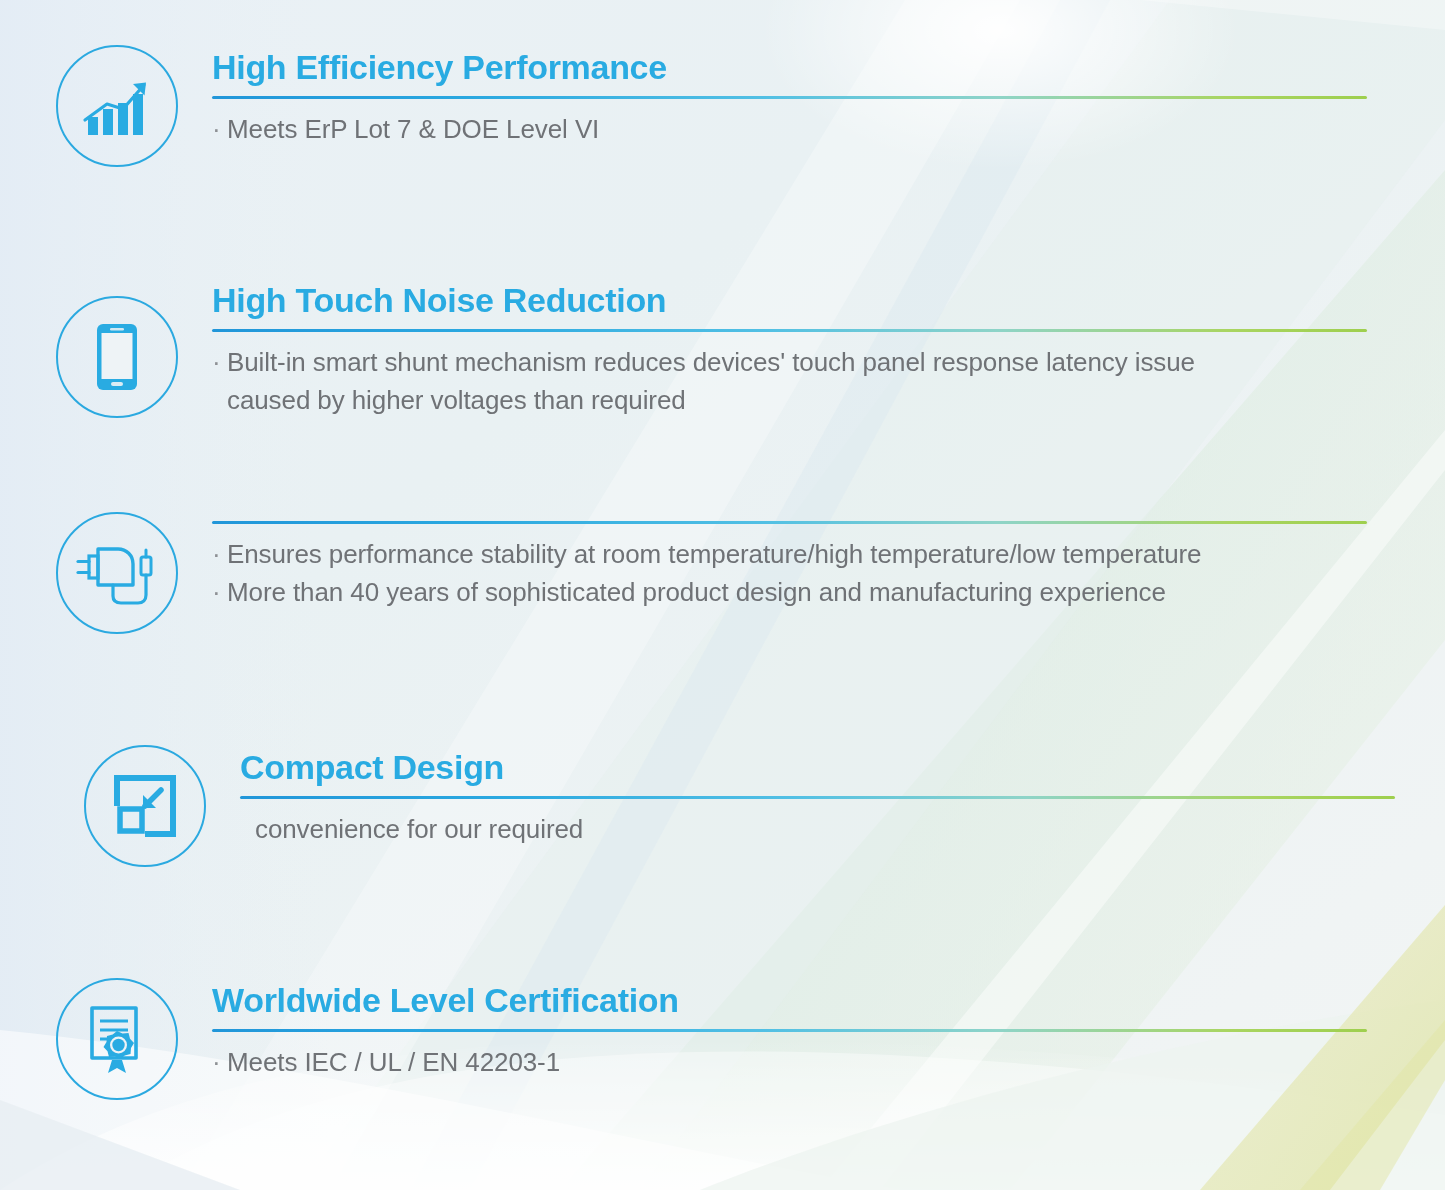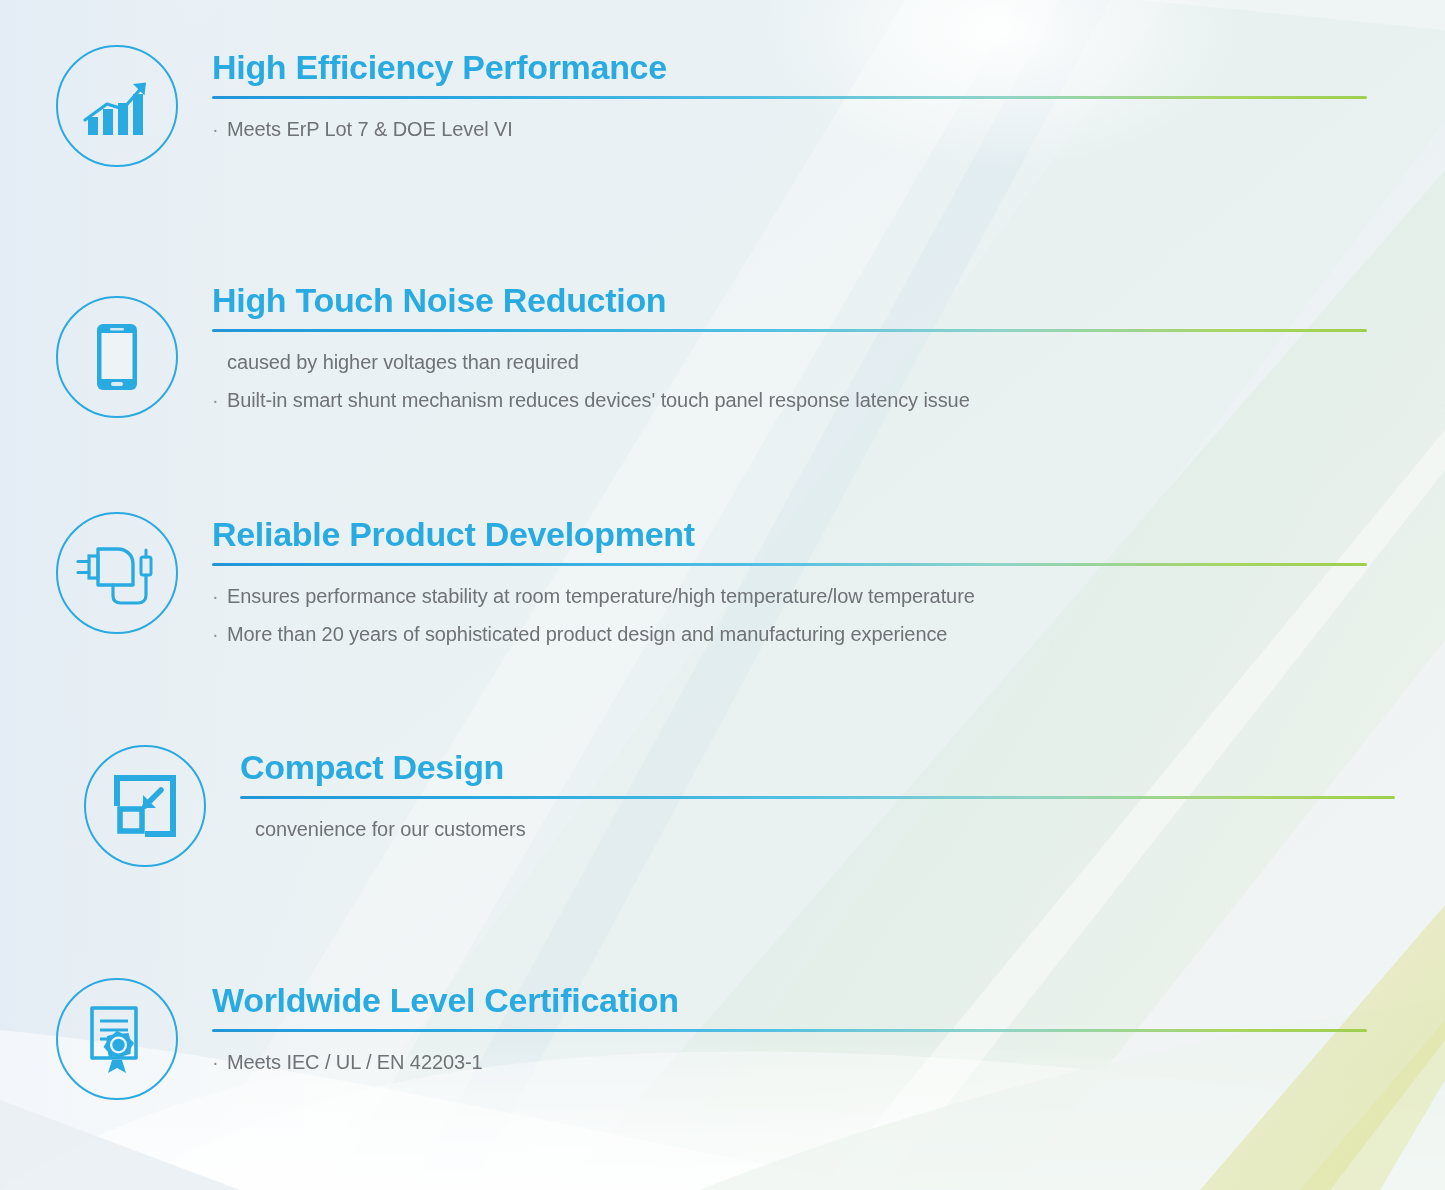--- a/index.html
+++ b/index.html
@@ -91,21 +91,21 @@
         #a9d561 88%,
         #9ecf4e 100%);
     border-radius:2px;
   }
 
   .f-lines {
     margin-top:11px;
   }
   .f-line {
     color:#6f7276;
-    font-size:20px;
+    font-size:26px;
     line-height:38px;
     letter-spacing:-0.1px;
     white-space:nowrap;
   }
   .f-line .bullet {
     display:inline-block;
     width:15px;
     color:#8d9094;
   }
   .f-line .cont {
@@ -213,24 +213,24 @@
           <rect x="15" y="6" width="14" height="2.6" rx="1.3" fill="#eef3f6" opacity="0.85"></rect>
           <rect x="16" y="60" width="12" height="4" rx="2" fill="#eef3f6" opacity="0.9"></rect>
         </svg>
       </div>
     </div>
     <div class="text-wrap">
       <div class="f-title">High Touch Noise Reduction</div>
       <div class="f-divider"></div>
       <div class="f-lines">
         <div class="f-line">
+          <span class="bullet">·</span><span>Built-in smart shunt mechanism reduces devices' touch panel response latency issue</span>
+        </div>
+        <div class="f-line">
           <span class="cont">caused by higher voltages than required</span>
-        </div>
-        <div class="f-line">
-          <span class="bullet">·</span><span>Built-in smart shunt mechanism reduces devices' touch panel response latency issue</span>
         </div>
       </div>
     </div>
   </div>
 
   <div class="feature-row" style="top:511px;">
     <div class="icon-wrap">
       <div class="icon-circle">
         <svg width="82" height="68" viewBox="0 0 82 68">
 
@@ -242,28 +242,27 @@
           <line x1="2" y1="33.5" x2="13" y2="33.5" stroke="#29abe2" stroke-width="3.2" stroke-linecap="round"></line>
 
           <path d="M37,46 L37,57 C37,62 40,64 45,64 L62,64 C67,64 70,61 70,56 L70,36" fill="none" stroke="#29abe2" stroke-width="3.2" stroke-linecap="round"></path>
 
           <rect x="65" y="18" width="10" height="18" rx="2" fill="none" stroke="#29abe2" stroke-width="3"></rect>
           <line x1="70" y1="11" x2="70" y2="18" stroke="#29abe2" stroke-width="3" stroke-linecap="round"></line>
         </svg>
       </div>
     </div>
     <div class="text-wrap">
-      <div class="f-title">Reliable Product Development</div>
       <div class="f-divider"></div>
       <div class="f-lines">
         <div class="f-line">
           <span class="bullet">·</span><span>Ensures performance stability at room temperature/high temperature/low temperature</span>
         </div>
         <div class="f-line">
-          <span class="bullet">·</span><span>More than 20 years of sophisticated product  design and manufacturing experience</span>
+          <span class="bullet">·</span><span>More than 40 years of sophisticated product  design and manufacturing experience</span>
         </div>
       </div>
     </div>
   </div>
 
   <div class="feature-row" style="top:744px;padding-left:28px;">
     <div class="icon-wrap">
       <div class="icon-circle">
         <svg width="62" height="62" viewBox="0 0 62 62">
 
@@ -274,21 +273,21 @@
           <path d="M47,15 L31,31" fill="none" stroke="#29abe2" stroke-width="5.5" stroke-linecap="round"></path>
           <path d="M29,33 L29,20 L42,33 Z" fill="#29abe2"></path>
         </svg>
       </div>
     </div>
     <div class="text-wrap">
       <div class="f-title">Compact Design</div>
       <div class="f-divider"></div>
       <div class="f-lines">
         <div class="f-line">
-          <span class="cont">convenience for our customers</span>
+          <span class="cont">convenience for our required</span>
         </div>
       </div>
     </div>
   </div>
 
   <div class="feature-row" style="top:977px;">
     <div class="icon-wrap">
       <div class="icon-circle">
         <svg width="66" height="70" viewBox="0 0 66 70">
 

